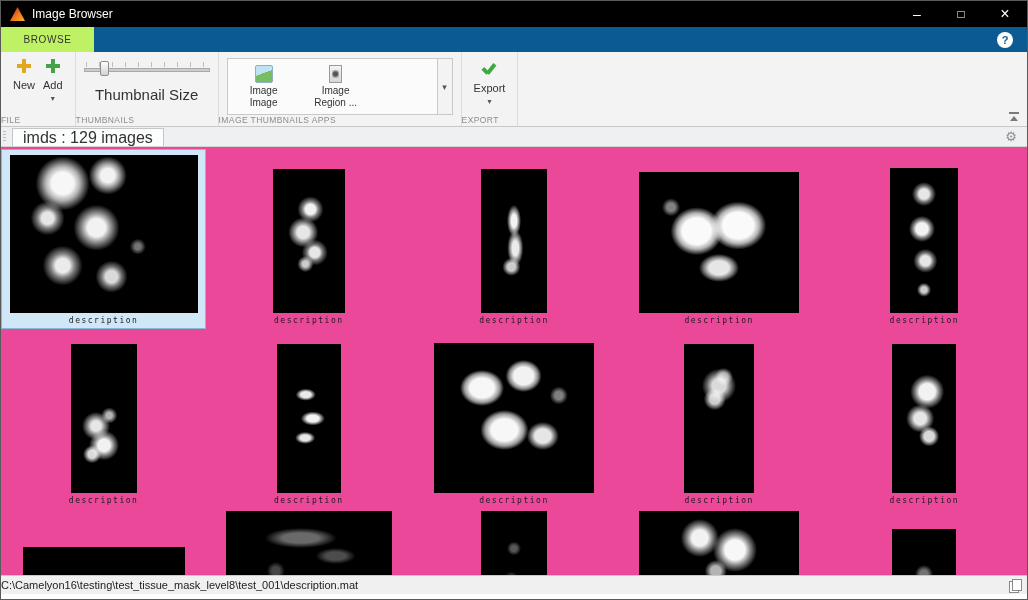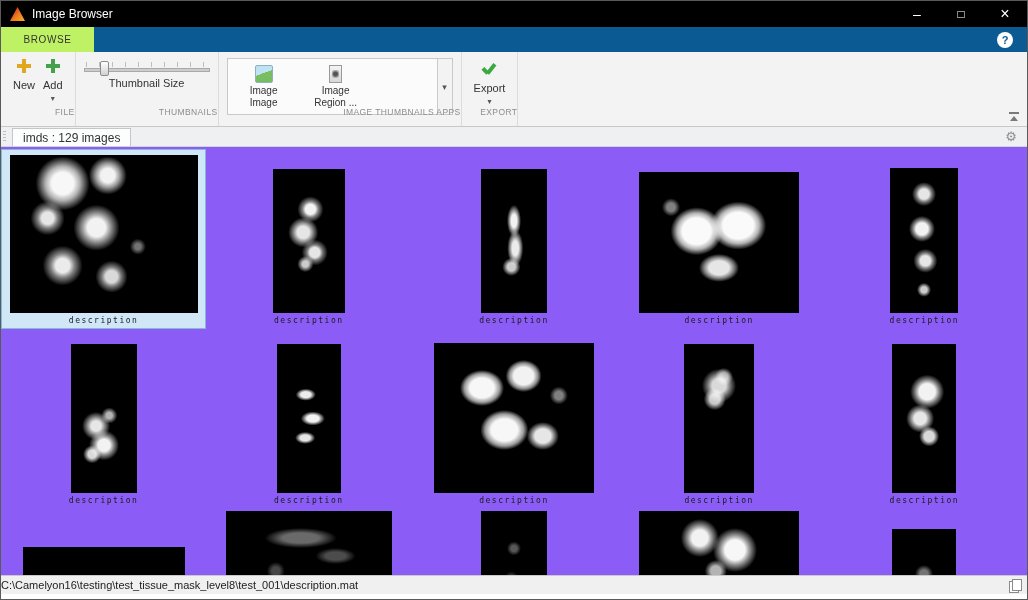--- a/index.html
+++ b/index.html
@@ -29,41 +29,41 @@
   .help-btn { margin-left:auto; align-self:center; margin-right:14px; width:16px; height:16px;
     border-radius:50%; background:#fff; color:#0c5a93; font-weight:bold; font-size:11px;
     display:flex; align-items:center; justify-content:center; }
   .help-btn::after { content:"?"; }
 
   
   .ribbon { height:75px; background:#f3f3f3; border-bottom:1px solid #c8c8c8;
     display:flex; position:relative; }
   .rsec { position:relative; border-right:1px solid #dcdcdc; display:flex;
     align-items:flex-start; justify-content:center; padding:4px 8px 14px; }
-  .rsec-label { position:absolute; bottom:9px; left:0; right:0; text-align:right;
+  .rsec-label { position:absolute; bottom:1px; left:0; right:0; text-align:left;
     font-size:8.5px; color:#8c8c8c; letter-spacing:.4px; white-space:nowrap; }
   .btn-stack { display:flex; flex-direction:column; align-items:center; font-size:11px;
     color:#333; margin:2px 4px 0; }
   .plus { width:16px; height:16px; position:relative; margin-bottom:5px; }
   .plus::before { content:""; position:absolute; left:6px; top:1px; width:4px; height:14px; background:currentColor; }
   .plus::after  { content:""; position:absolute; left:1px; top:6px; width:14px; height:4px; background:currentColor; }
   .plus-gold  { color:#dfa81f; }
   .plus-green { color:#46a24a; }
   .dd-arrow::after { content:"▾"; font-size:8px; color:#555; line-height:6px; }
 
   
   .thumbsize-wrap { display:flex; flex-direction:column; align-items:center; margin-top:4px; }
   .slider { width:126px; height:17px; position:relative; }
   .slider-ticks { position:absolute; left:2px; right:2px; top:2px; height:5px;
     background:repeating-linear-gradient(90deg,#bdbdbd 0 1px,transparent 1px 13px); }
   .slider-track { position:absolute; left:0; right:0; top:8px; height:4px;
     background:#cdcdcd; border:1px solid #a9a9a9; }
   .slider-thumb { position:absolute; left:16px; top:1px; width:9px; height:15px;
     background:linear-gradient(#fefefe,#d2d2d2); border:1px solid #8d8d8d; border-radius:2px; }
-  .slider-label { font-size:11px; color:#333; }
+  .slider-label { font-size:15px; color:#333; margin-top:9px; }
 
   
   .magnifier { width:17px; height:17px; position:relative; margin:3px 0 6px; }
   .magnifier::before { content:""; position:absolute; left:1px; top:1px; width:9px; height:9px;
     border:2px solid #49749c; border-radius:50%; background:linear-gradient(#eef6fb,#bad7ea); }
   .magnifier::after { content:""; position:absolute; right:0; bottom:1px; width:7px; height:3px;
     background:#6e6e6e; transform:rotate(45deg); border-radius:1px; }
 
   
   .gallery { display:flex; width:226px; height:57px; background:#fbfbfb;
@@ -92,27 +92,27 @@
   .collapse-btn::before { content:""; position:absolute; top:0; left:1px; right:1px; height:1.5px; background:#7a7a7a; }
   .collapse-btn::after { content:""; position:absolute; top:4px; left:2px;
     border-left:4px solid transparent; border-right:4px solid transparent; border-bottom:5px solid #7a7a7a; }
 
   
   .doctabbar { height:20px; background:#eef0f1; border-bottom:1px solid #d4d4d4;
     display:flex; align-items:stretch; }
   .tab-grip { width:3px; margin:4px 2px 3px 2px;
     background:repeating-linear-gradient(180deg,#bdbdbd 0 1px,transparent 1px 3px); }
   .doc-tab { margin-left:4px; margin-top:1px; padding:0 10px; background:#fcfdfd;
-    border:1px solid #c6c6c6; border-bottom:none; font-size:12px; color:#333;
+    border:1px solid #c6c6c6; border-bottom:none; font-size:16px; color:#333;
     display:flex; align-items:center; }
   .gear-btn { margin-left:auto; align-self:center; margin-right:10px; color:#8f8f8f; font-size:13px; }
   .gear-btn::after { content:"⚙"; }
 
   
-  .grid { height:428px; background:#8b5cf6; display:flex; flex-wrap:wrap;
+  .grid { height:428px; background:#ec4899; display:flex; flex-wrap:wrap;
     overflow:hidden; padding-top:2px; }
   .cell { width:20%; height:180px; display:flex; flex-direction:column;
     align-items:center; justify-content:flex-end; padding-bottom:4px; }
   .cell.selected { background:#cfe7f7; box-shadow:inset 0 0 0 1px #85b8d9; }
   .cell.r3 { justify-content:flex-start; padding-top:2px; }
   .caption { font-family:"DejaVu Sans Mono", monospace; font-size:8px;
     letter-spacing:1.5px; color:#1a1a1a; margin-top:3px; }
   .thumb { background-color:#000; background-repeat:no-repeat; }
 
   .t1{width:188px;height:158px;} .t2{width:72px;height:144px;} .t3{width:66px;height:144px;}

